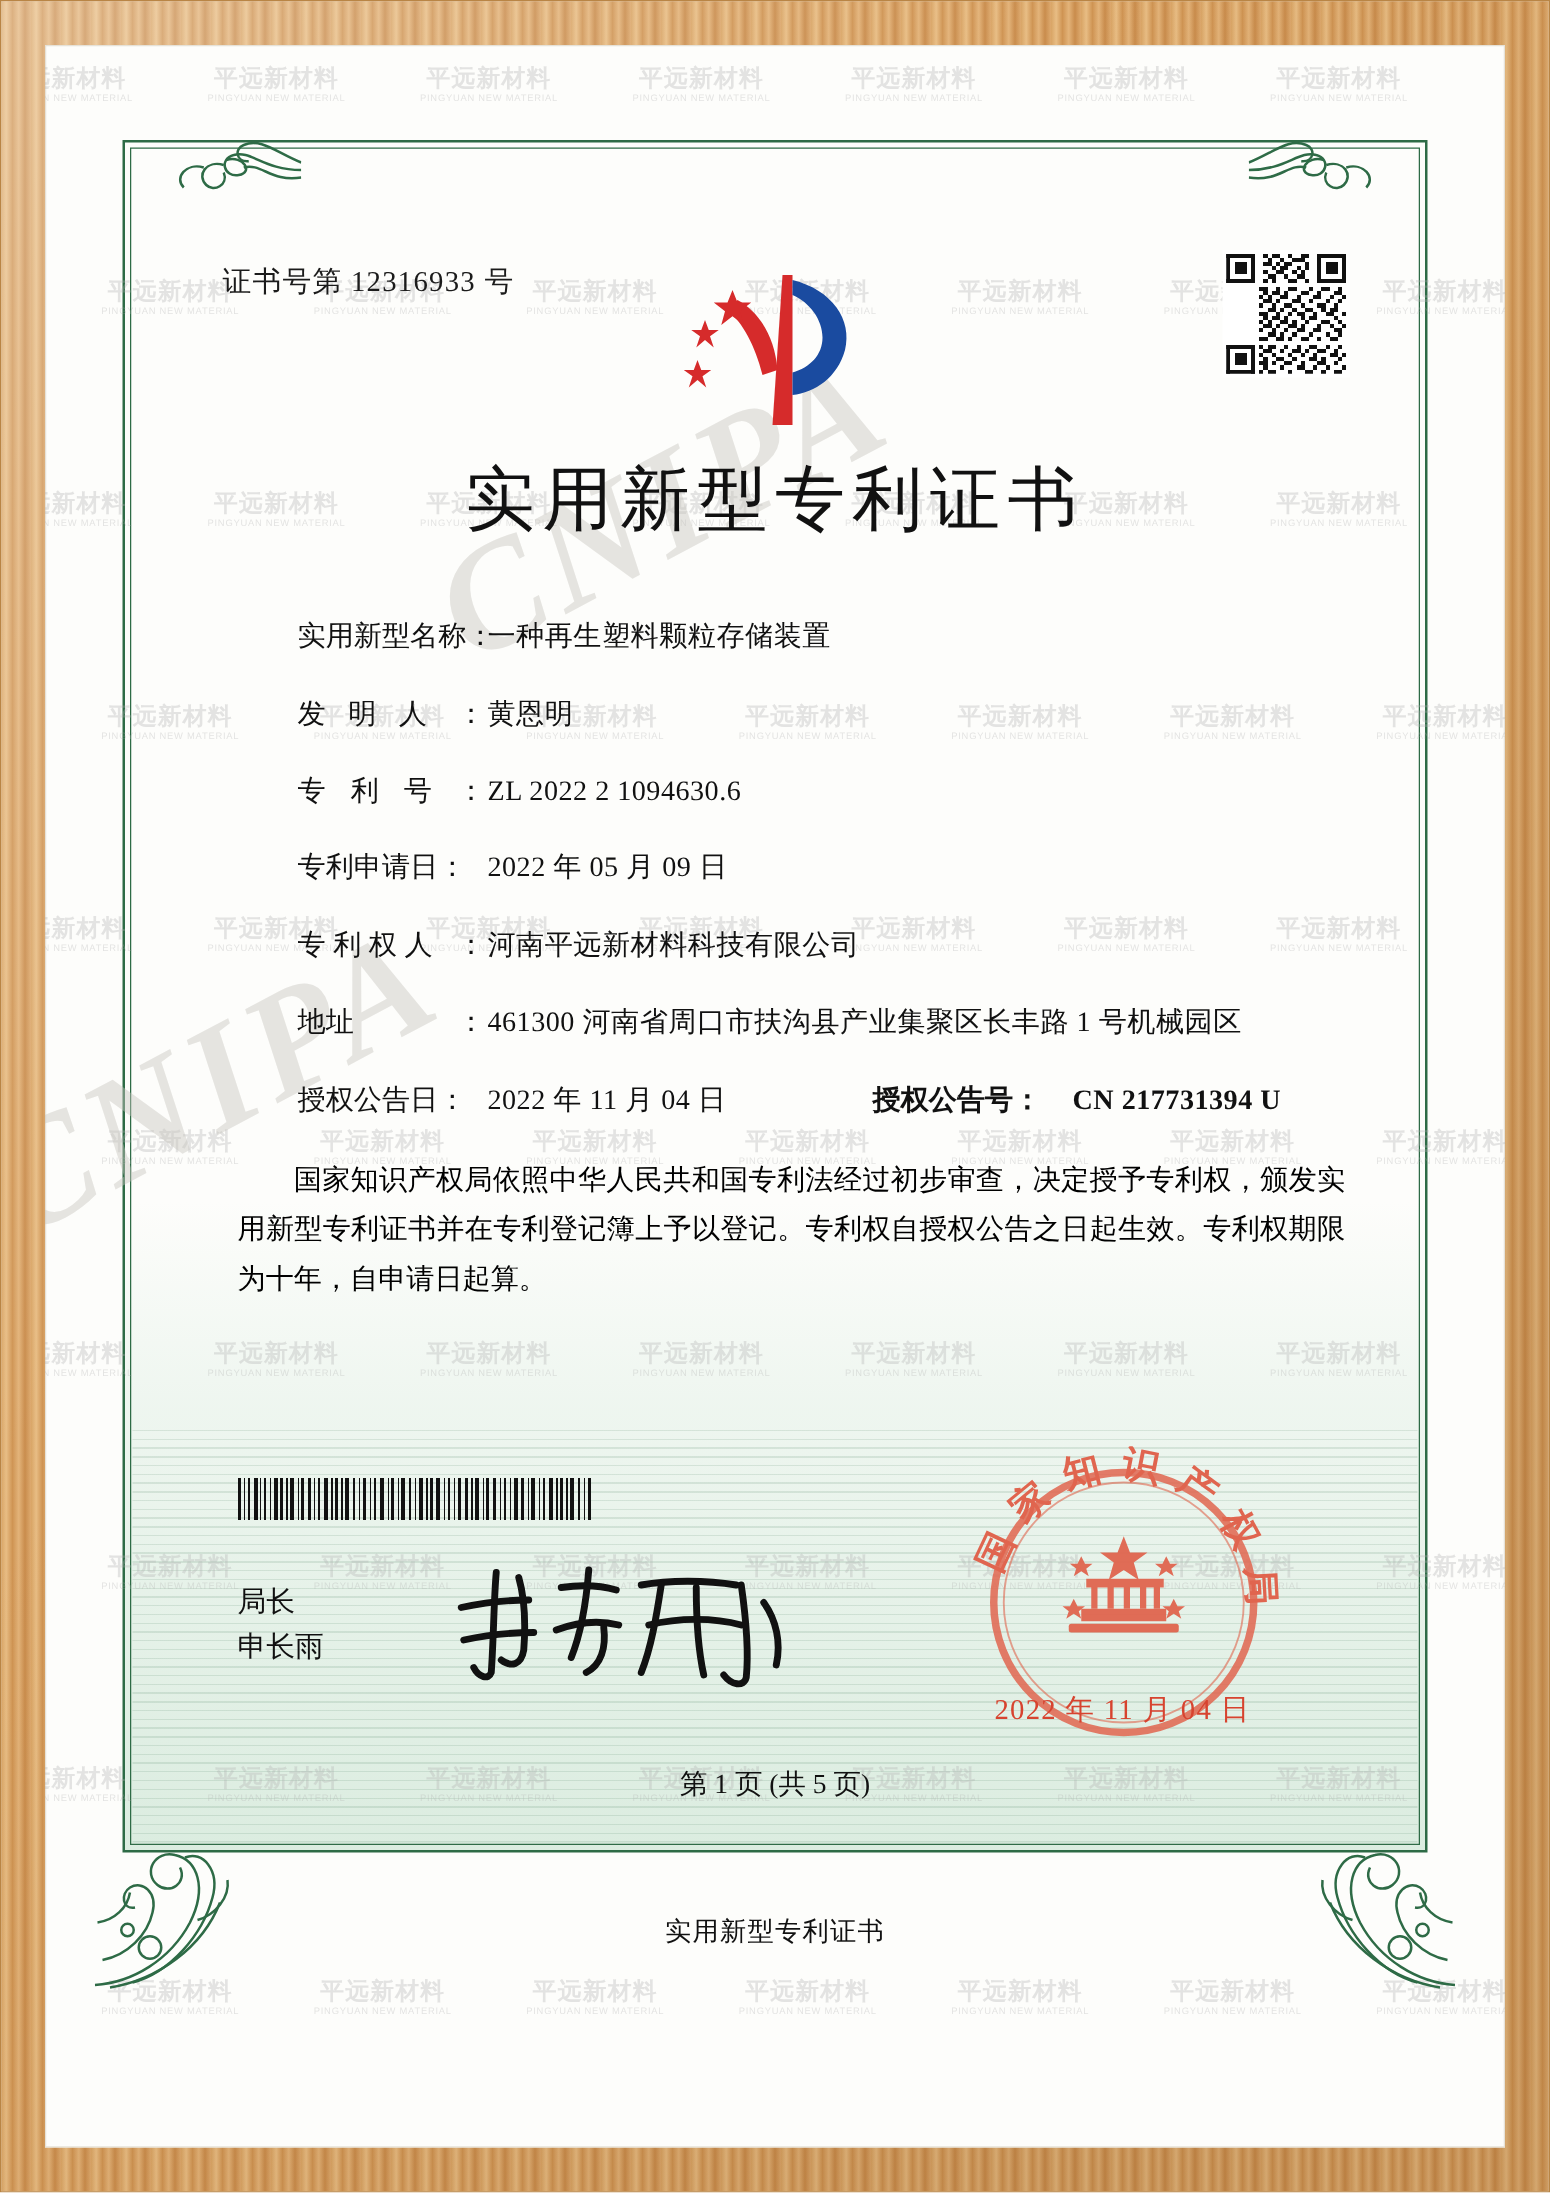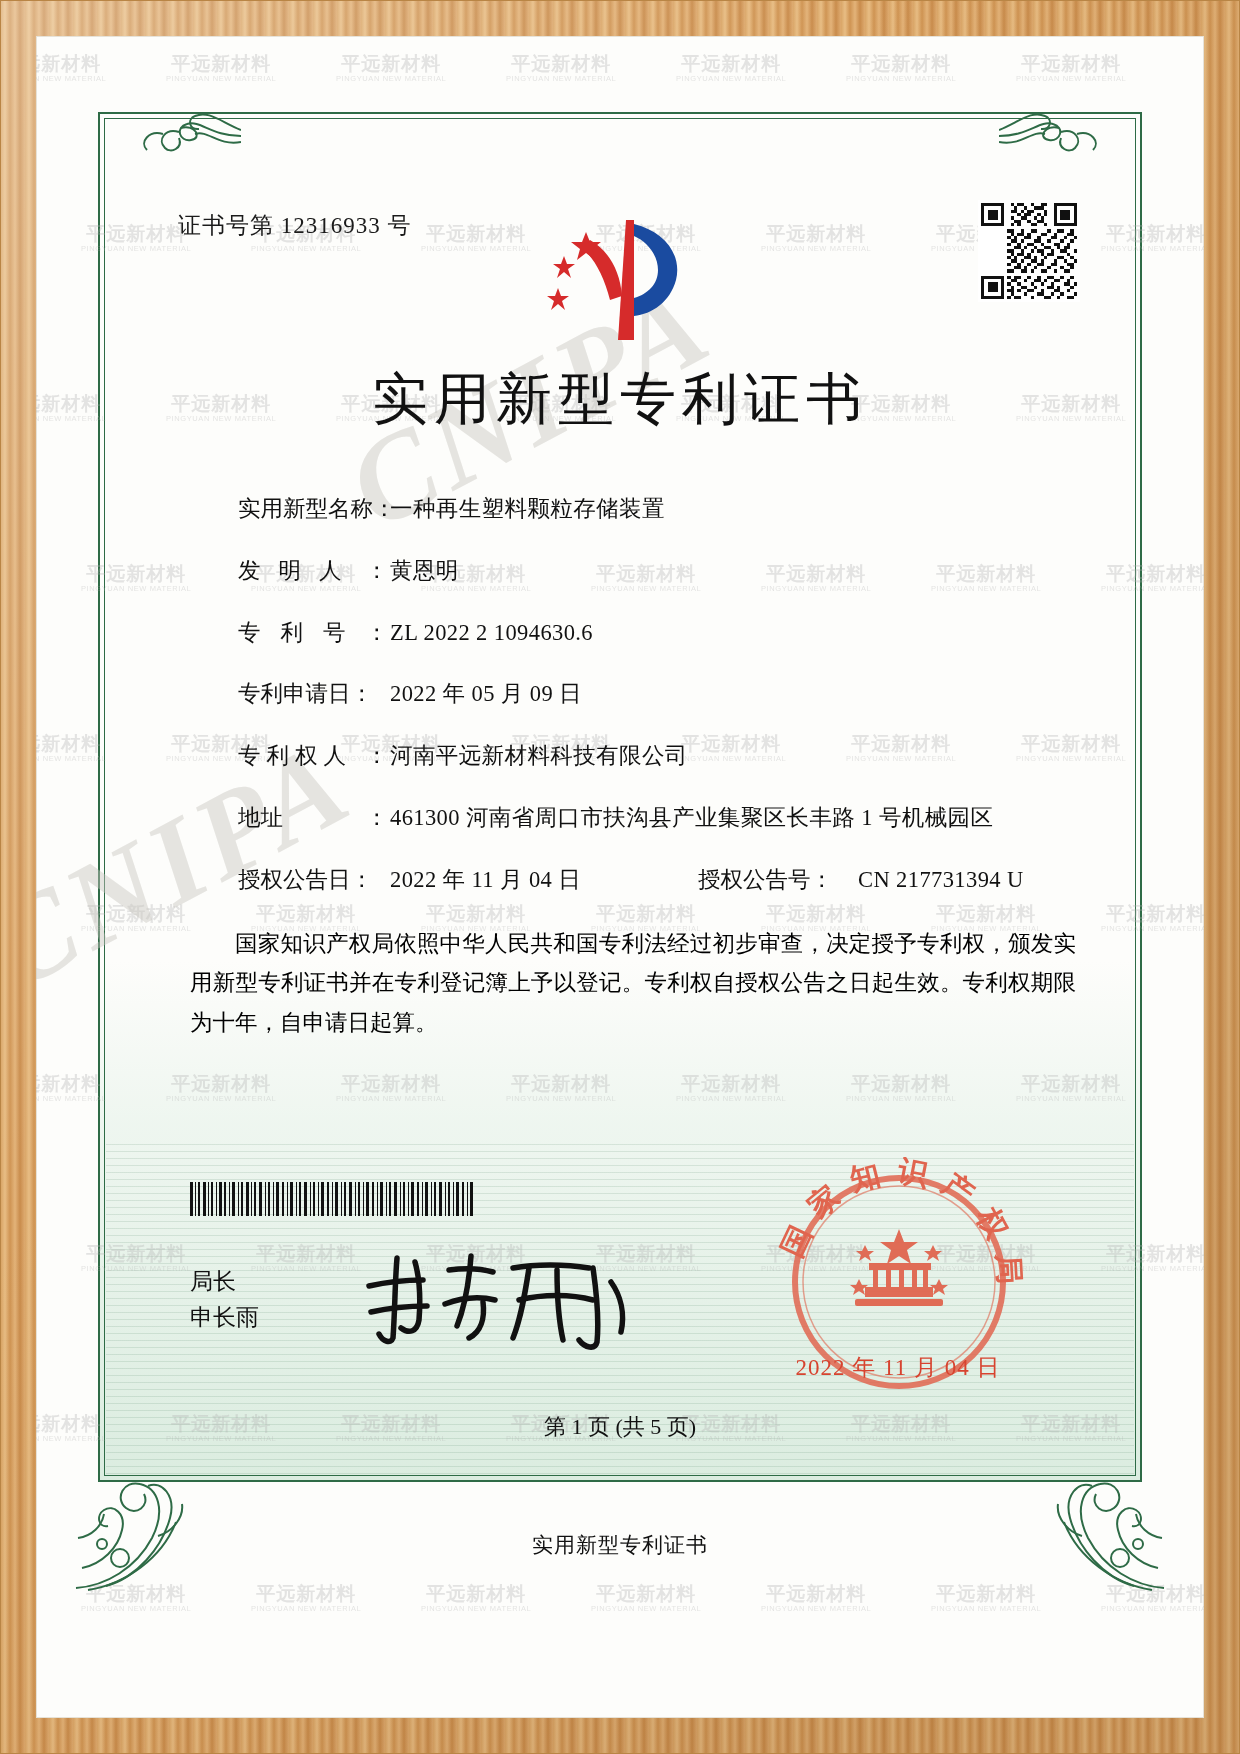--- a/index.html
+++ b/index.html
@@ -199,21 +199,21 @@
     justify-content: space-between;
   }
   .field-colon { margin: 0 2px 0 0; }
   .field-value {
     flex: 1;
     letter-spacing: .4px;
     word-break: break-all;
   }
   .field-row.dual { margin-bottom: 28px; }
   .dual-left { display: flex; flex: 0 0 460px; }
-  .dual-right { display: flex; flex: 1; }
+  .dual-right { display: flex; flex: 1; font-weight: bold; }
   .dual-right .field-label { width: 160px; flex: 0 0 160px; }
 
   .paragraphs {
     position: absolute;
     left: 92px;
     right: 66px;
     top: 812px;
     font-size: 22.5px;
     line-height: 1.75;
     color: #000000;

